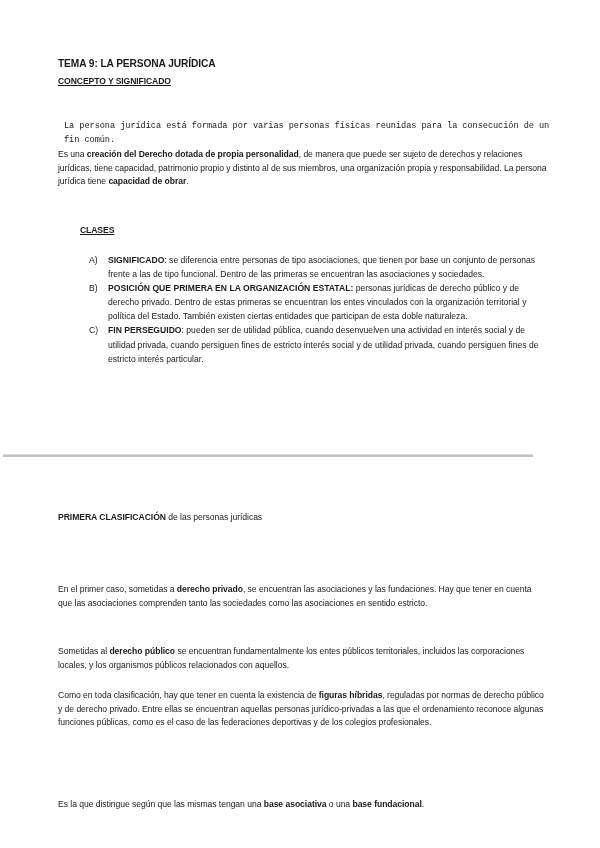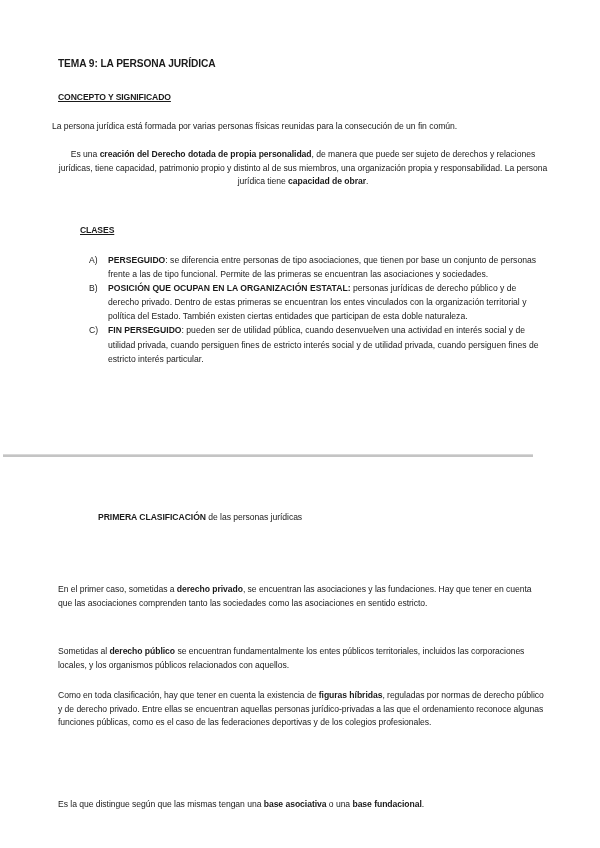--- a/index.html
+++ b/index.html
@@ -12,46 +12,46 @@
     .abs { position: absolute; }
     .title { left: 58px; top: 58px; font-size: 10.2px; font-weight: bold; letter-spacing: -0.1px; }
     .sec-head { font-size: 8.6px; font-weight: bold; text-decoration: underline; letter-spacing: -0.1px; }
     .para { font-size: 8.6px; line-height: 13.6px; width: 490px; letter-spacing: -0.05px; }
     .para b { font-weight: bold; }
     .list { left: 89px; top: 253px; width: 455px; }
     .li { position: relative; padding-left: 19px; font-size: 8.6px; line-height: 14.1px; }
     .li .marker { position: absolute; left: 0; top: 0; width: 16px; }
     .li b { font-weight: bold; }
     .divider { left: 3px; top: 454px; width: 530px; height: 2px; background: #c4c4c4; border-top: 1px solid #d8d8d8; }
-    .sub-head { font-size: 8.6px; letter-spacing: -0.05px; margin-left: 40px; }
+    .sub-head { font-size: 8.6px; letter-spacing: -0.05px; }
     .sub-head b { font-weight: bold; }
   </style>
 </head>
 <body>
 
 <div class="page">
 
   <div class="abs title">TEMA 9: LA PERSONA JURÍDICA</div>
 
-  <div class="abs sec-head" style="left:58px; top:92px;">CONCEPTO Y SIGNIFICADO</div>
+  <div class="abs sec-head" style="left:58px; top:76px;">CONCEPTO Y SIGNIFICADO</div>
 
-  <div class="abs para" style="left:52px; top:120px;">La persona jurídica está formada por varias personas físicas reunidas para la consecución de un fin común.</div>
+  <div class="abs para" style="left:64px; top:120px;font-family:Liberation Mono, monospace;">La persona jurídica está formada por varias personas físicas reunidas para la consecución de un fin común.</div>
 
-  <div class="abs para" style="left:58px; top:148px;text-align:center;"><span>Es una </span><b>creación del Derecho dotada de propia personalidad</b><span>, de manera que puede ser sujeto de derechos y relaciones jurídicas, tiene capacidad, patrimonio propio y distinto al de sus miembros, una organización propia y responsabilidad. La persona jurídica tiene </span><b>capacidad de obrar</b><span>.</span></div>
+  <div class="abs para" style="left:58px; top:148px;"><span>Es una </span><b>creación del Derecho dotada de propia personalidad</b><span>, de manera que puede ser sujeto de derechos y relaciones jurídicas, tiene capacidad, patrimonio propio y distinto al de sus miembros, una organización propia y responsabilidad. La persona jurídica tiene </span><b>capacidad de obrar</b><span>.</span></div>
 
   <div class="abs sec-head" style="left:58px; top:225px;margin-left:22px;">CLASES</div>
 
   <div class="abs list">
     <div class="li">
       <span class="marker">A)</span>
-      <b>PERSEGUIDO</b><span>: se diferencia entre personas de tipo asociaciones, que tienen por base un conjunto de personas frente a las de tipo funcional. Permite de las primeras se encuentran las asociaciones y sociedades.</span>
+      <b>SIGNIFICADO</b><span>: se diferencia entre personas de tipo asociaciones, que tienen por base un conjunto de personas frente a las de tipo funcional. Dentro de las primeras se encuentran las asociaciones y sociedades.</span>
     </div>
     <div class="li">
       <span class="marker">B)</span>
-      <b>POSICIÓN QUE OCUPAN EN LA ORGANIZACIÓN ESTATAL:</b><span>  personas jurídicas de derecho público y de derecho privado. Dentro de estas primeras se encuentran los entes vinculados con la organización territorial y política del Estado. También existen ciertas entidades que participan de esta doble naturaleza.</span>
+      <b>POSICIÓN QUE PRIMERA EN LA ORGANIZACIÓN ESTATAL:</b><span>  personas jurídicas de derecho público y de derecho privado. Dentro de estas primeras se encuentran los entes vinculados con la organización territorial y política del Estado. También existen ciertas entidades que participan de esta doble naturaleza.</span>
     </div>
     <div class="li">
       <span class="marker">C)</span>
       <b>FIN PERSEGUIDO</b><span>: pueden ser de utilidad pública, cuando desenvuelven una actividad en interés social y de utilidad privada, cuando persiguen fines de estricto interés social y de utilidad privada, cuando persiguen fines de estricto interés particular.</span>
     </div>
   </div>
 
   <div class="abs divider"></div>
 
   <div class="abs sub-head" style="left:58px; top:512px;"><b>PRIMERA CLASIFICACIÓN</b><span> de las personas jurídicas</span></div>

